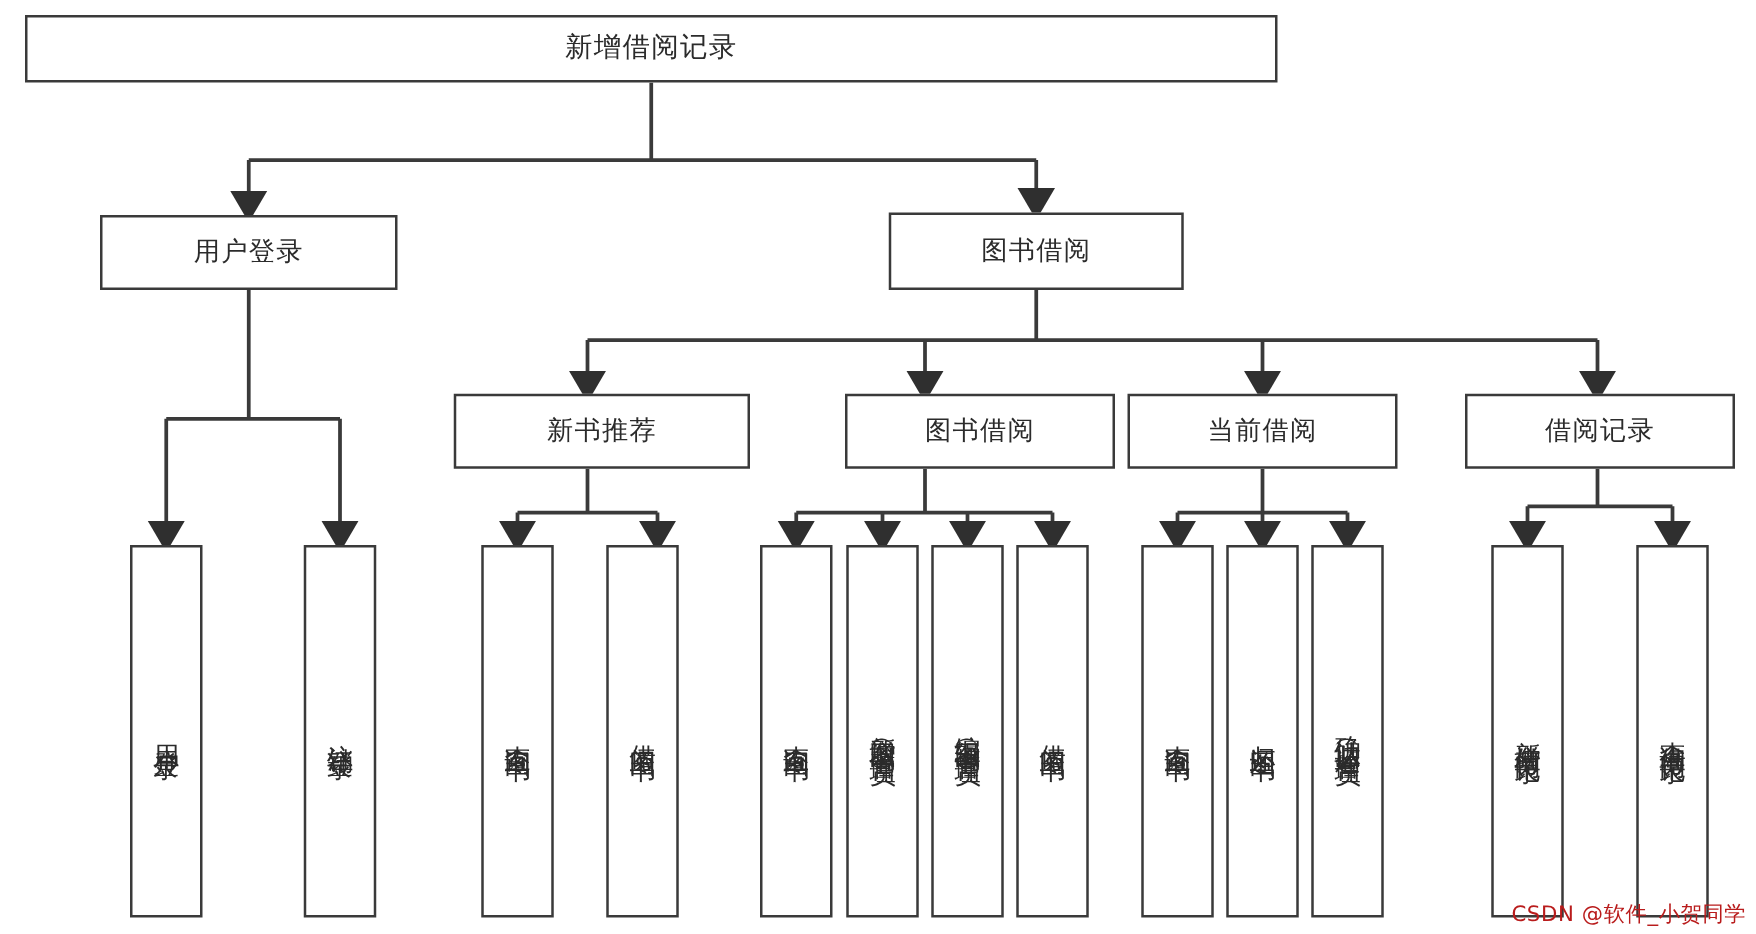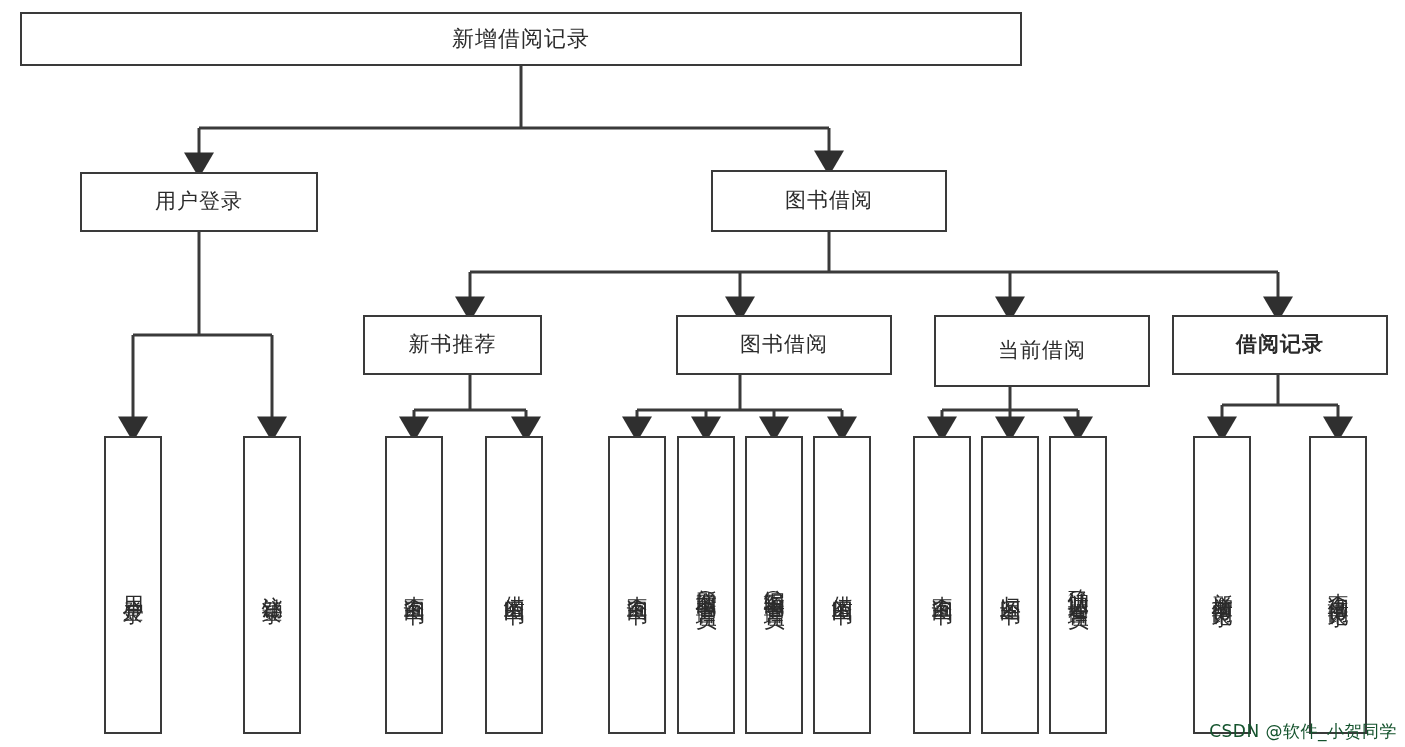--- a/index.html
+++ b/index.html
@@ -52,21 +52,21 @@
     text-orientation:upright;
     display:block;
     max-height:100%;
   }
   #root-node{ font-size:22px; }
   .watermark{
     position:absolute;
     right:8px;
     bottom:4px;
     font-size:17px;
-    color:#14532d;
+    color:#b91c1c;
     letter-spacing:0.5px;
     white-space:nowrap;
     font-family:"DejaVu Sans","Liberation Sans",sans-serif;
     margin-left:10px;
   }
 </style>
 </head>
 <body>
 
 <div id="stage">
@@ -127,33 +127,33 @@
   </div>
 
   <div class="node horiz" style="left:80px; top:172px; width:238px; height:60px;">
     <span class="lbl">用户登录</span>
   </div>
 
   <div class="node horiz" style="left:711px; top:170px; width:236px; height:62px;">
     <span class="lbl">图书借阅</span>
   </div>
 
-  <div class="node horiz" style="left:363px; top:315px; width:179px; height:60px;">
+  <div class="node horiz" style="left:363px; top:315px; width:237px; height:60px;">
     <span class="lbl">新书推荐</span>
   </div>
 
   <div class="node horiz" style="left:632px; top:315px; width:216px; height:60px;margin-left:44px;">
     <span class="lbl">图书借阅</span>
   </div>
 
-  <div class="node horiz" style="left:902px; top:315px; width:216px; height:72px;margin-left:32px;">
+  <div class="node horiz" style="left:902px; top:315px; width:216px; height:60px;">
     <span class="lbl">当前借阅</span>
   </div>
 
-  <div class="node horiz" style="left:1172px; top:315px; width:216px; height:60px;font-weight:bold;">
+  <div class="node horiz" style="left:1172px; top:315px; width:216px; height:60px;">
     <span class="lbl">借阅记录</span>
   </div>
 
   <div class="node vert" style="left:104px; top:436px; width:58px; height:298px;">
     <span class="lbl">用户登录</span>
   </div>
 
   <div class="node vert" style="left:243px; top:436px; width:58px; height:298px;">
     <span class="lbl">注销登录</span>
   </div>

